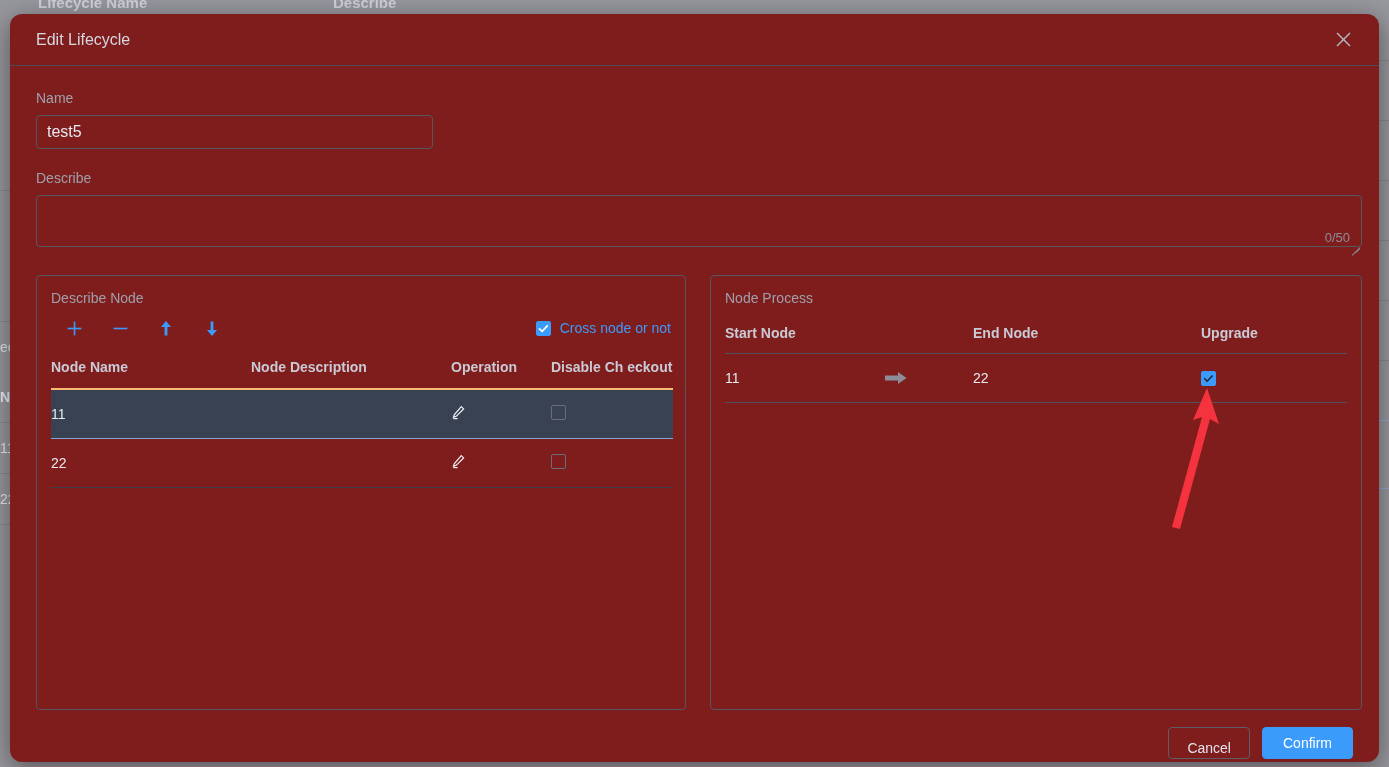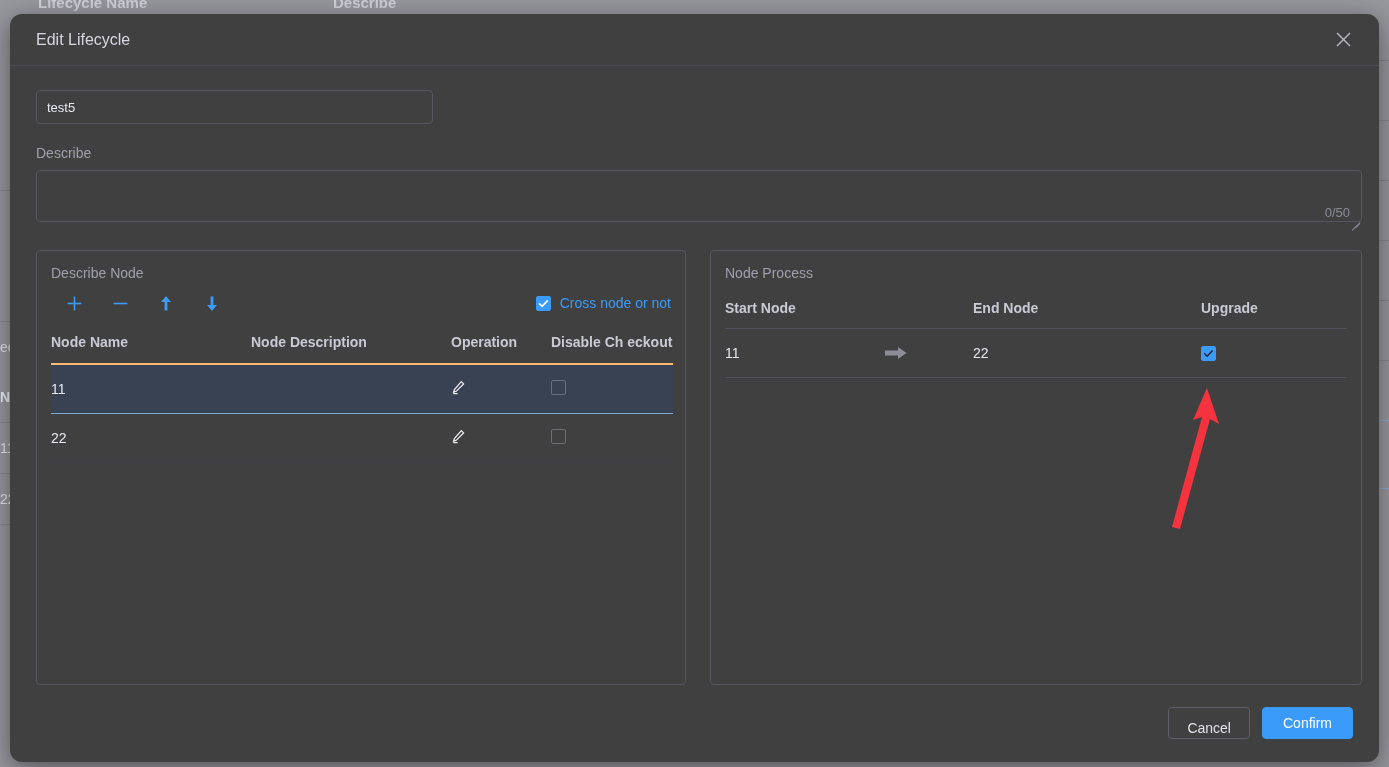--- a/index.html
+++ b/index.html
@@ -30,21 +30,21 @@
   .bg-cell.bold { font-weight: bold; color: #eceef6; }
   .bg-right-col { position: absolute; right: 0; top: 0; width: 28px; height: 100%; }
   .bg-right-sep { position: absolute; left: 0; width: 28px; height: 1px; background: #86868d; }
   .bg-right-sep.blue { background: #8fa8c9; }
 
   
   #modal {
     position: absolute;
     left: 10px; top: 14px;
     width: 1369px; height: 748px;
-    background: #404040;
+    background: #7f1d1d;
     border-radius: 12px;
     box-shadow: 0 6px 26px rgba(0,0,0,.45);
     overflow: hidden;
     display: flex; flex-direction: column;
   }
   #modal-header {
     height: 52px; min-height: 52px;
     border-bottom: 1px solid #4a4b57;
     display: flex; align-items: center;
     padding: 0 26px 0 26px;
@@ -60,21 +60,21 @@
   #close-btn svg { display: block; }
 
   #modal-body { flex: 1; padding: 24px 26px 0 26px; position: relative; }
 
   .field-label { font-size: 14px; color: #9fa0ac; margin-bottom: 9px; }
 
   #name-input {
     width: 397px; height: 34px;
     background: transparent;
     border: 1px solid #55565f; border-radius: 4px;
-    color: #e7e8f0; font-size: 13px;
+    color: #e7e8f0; font-size: 16px;
     padding: 0 10px;
     font-family: "Liberation Sans", sans-serif;
     outline: none;
   }
   .gap-26 { height: 21px; }
 
   #describe-wrap { position: relative; width: 1326px; }
   #describe-input {
     width: 1326px; height: 52px;
     background: transparent;
@@ -226,20 +226,21 @@
     <div id="close-btn">
       <svg width="17" height="17" viewBox="0 0 17 17" fill="none" stroke="currentColor" stroke-width="1.4">
         <line x1="2" y1="2" x2="15" y2="15"></line>
         <line x1="15" y1="2" x2="2" y2="15"></line>
       </svg>
     </div>
   </div>
 
   <div id="modal-body">
 
+    <div class="field-label">Name</div>
     <input id="name-input" type="text" value="test5" style="">
 
     <div class="gap-26"></div>
 
     <div class="field-label">Describe</div>
     <div id="describe-wrap">
       <textarea id="describe-input" placeholder="" style=""></textarea>
       <div id="describe-counter">0/50</div>
       <div id="describe-resize">
         <i style="width:11px; top:9px;"></i>

